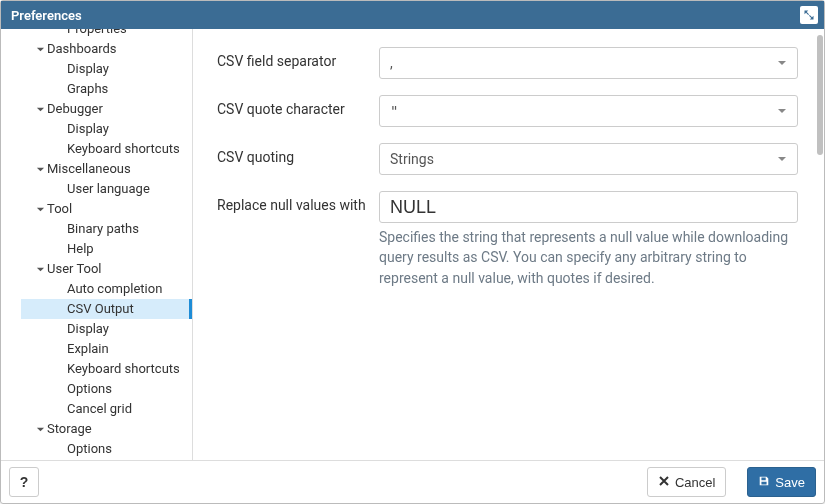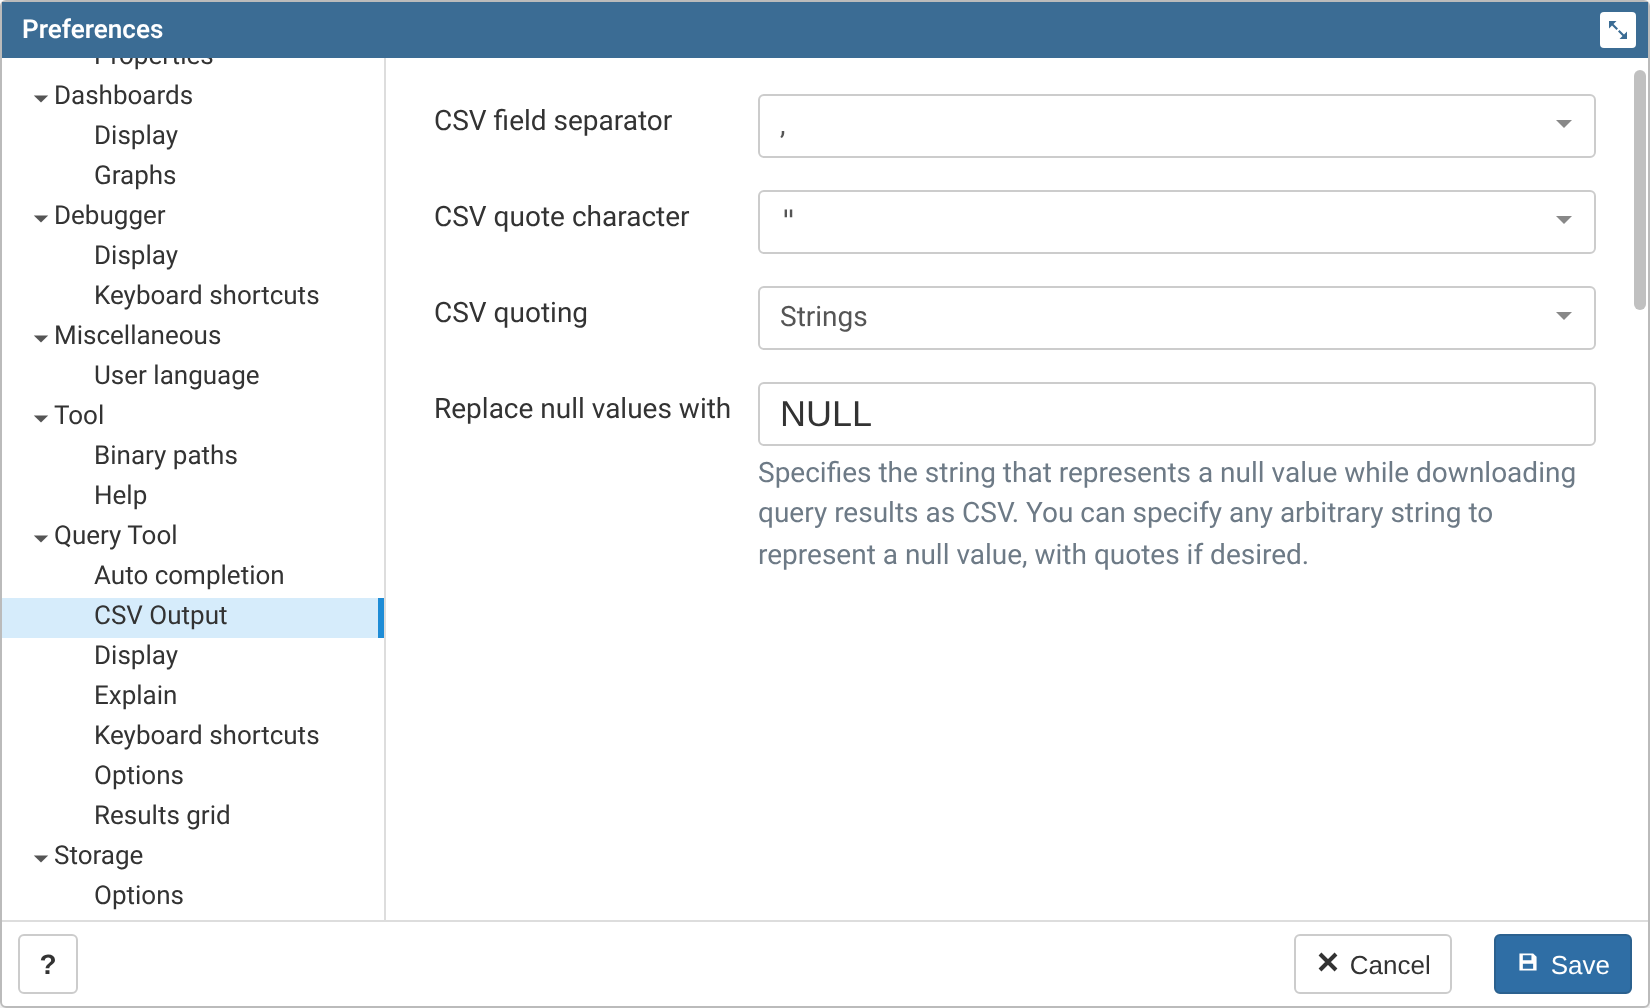--- a/index.html
+++ b/index.html
@@ -52,20 +52,21 @@
   }
   .sidebar {
     width: 192px;
     border-right: 1px solid #ddd;
     overflow-y: auto;
     position: relative;
   }
   .sidebar-inner {
     position: relative;
     top: -10px;
+    margin-left: 20px;
   }
   .tree ul { list-style: none; }
   .tree li {
     line-height: 20px;
     font-size: 13px;
     color: #333;
   }
   .tree .node-row {
     display: flex;
     align-items: center;
@@ -320,21 +321,21 @@
               </ul>
             </li>
 
             <li>
                 <div class="node-row indent-0">
                   <span class="chevron">
                     <svg viewBox="0 0 10 10" fill="currentColor">
                       <path d="M1 3l4 4 4-4z"></path>
                     </svg>
                   </span>
-                  <span class="label">Query Tool</span>
+                  <span class="label">User Tool</span>
                 </div>
               <ul>
                 <li class="leaf">
                     <div class="node-row indent-1">
                       <span class="chevron"></span>
                       <span class="label">Auto completion</span>
                     </div>
                   </li>
                 <li class="leaf">
                     <div class="node-row indent-1 selected">
@@ -362,21 +363,21 @@
                   </li>
                 <li class="leaf">
                     <div class="node-row indent-1">
                       <span class="chevron"></span>
                       <span class="label">Options</span>
                     </div>
                   </li>
                 <li class="leaf">
                     <div class="node-row indent-1">
                       <span class="chevron"></span>
-                      <span class="label">Results grid</span>
+                      <span class="label">Cancel grid</span>
                     </div>
                   </li>
               </ul>
             </li>
 
             <li>
                 <div class="node-row indent-0">
                   <span class="chevron">
                     <svg viewBox="0 0 10 10" fill="currentColor">
                       <path d="M1 3l4 4 4-4z"></path>

